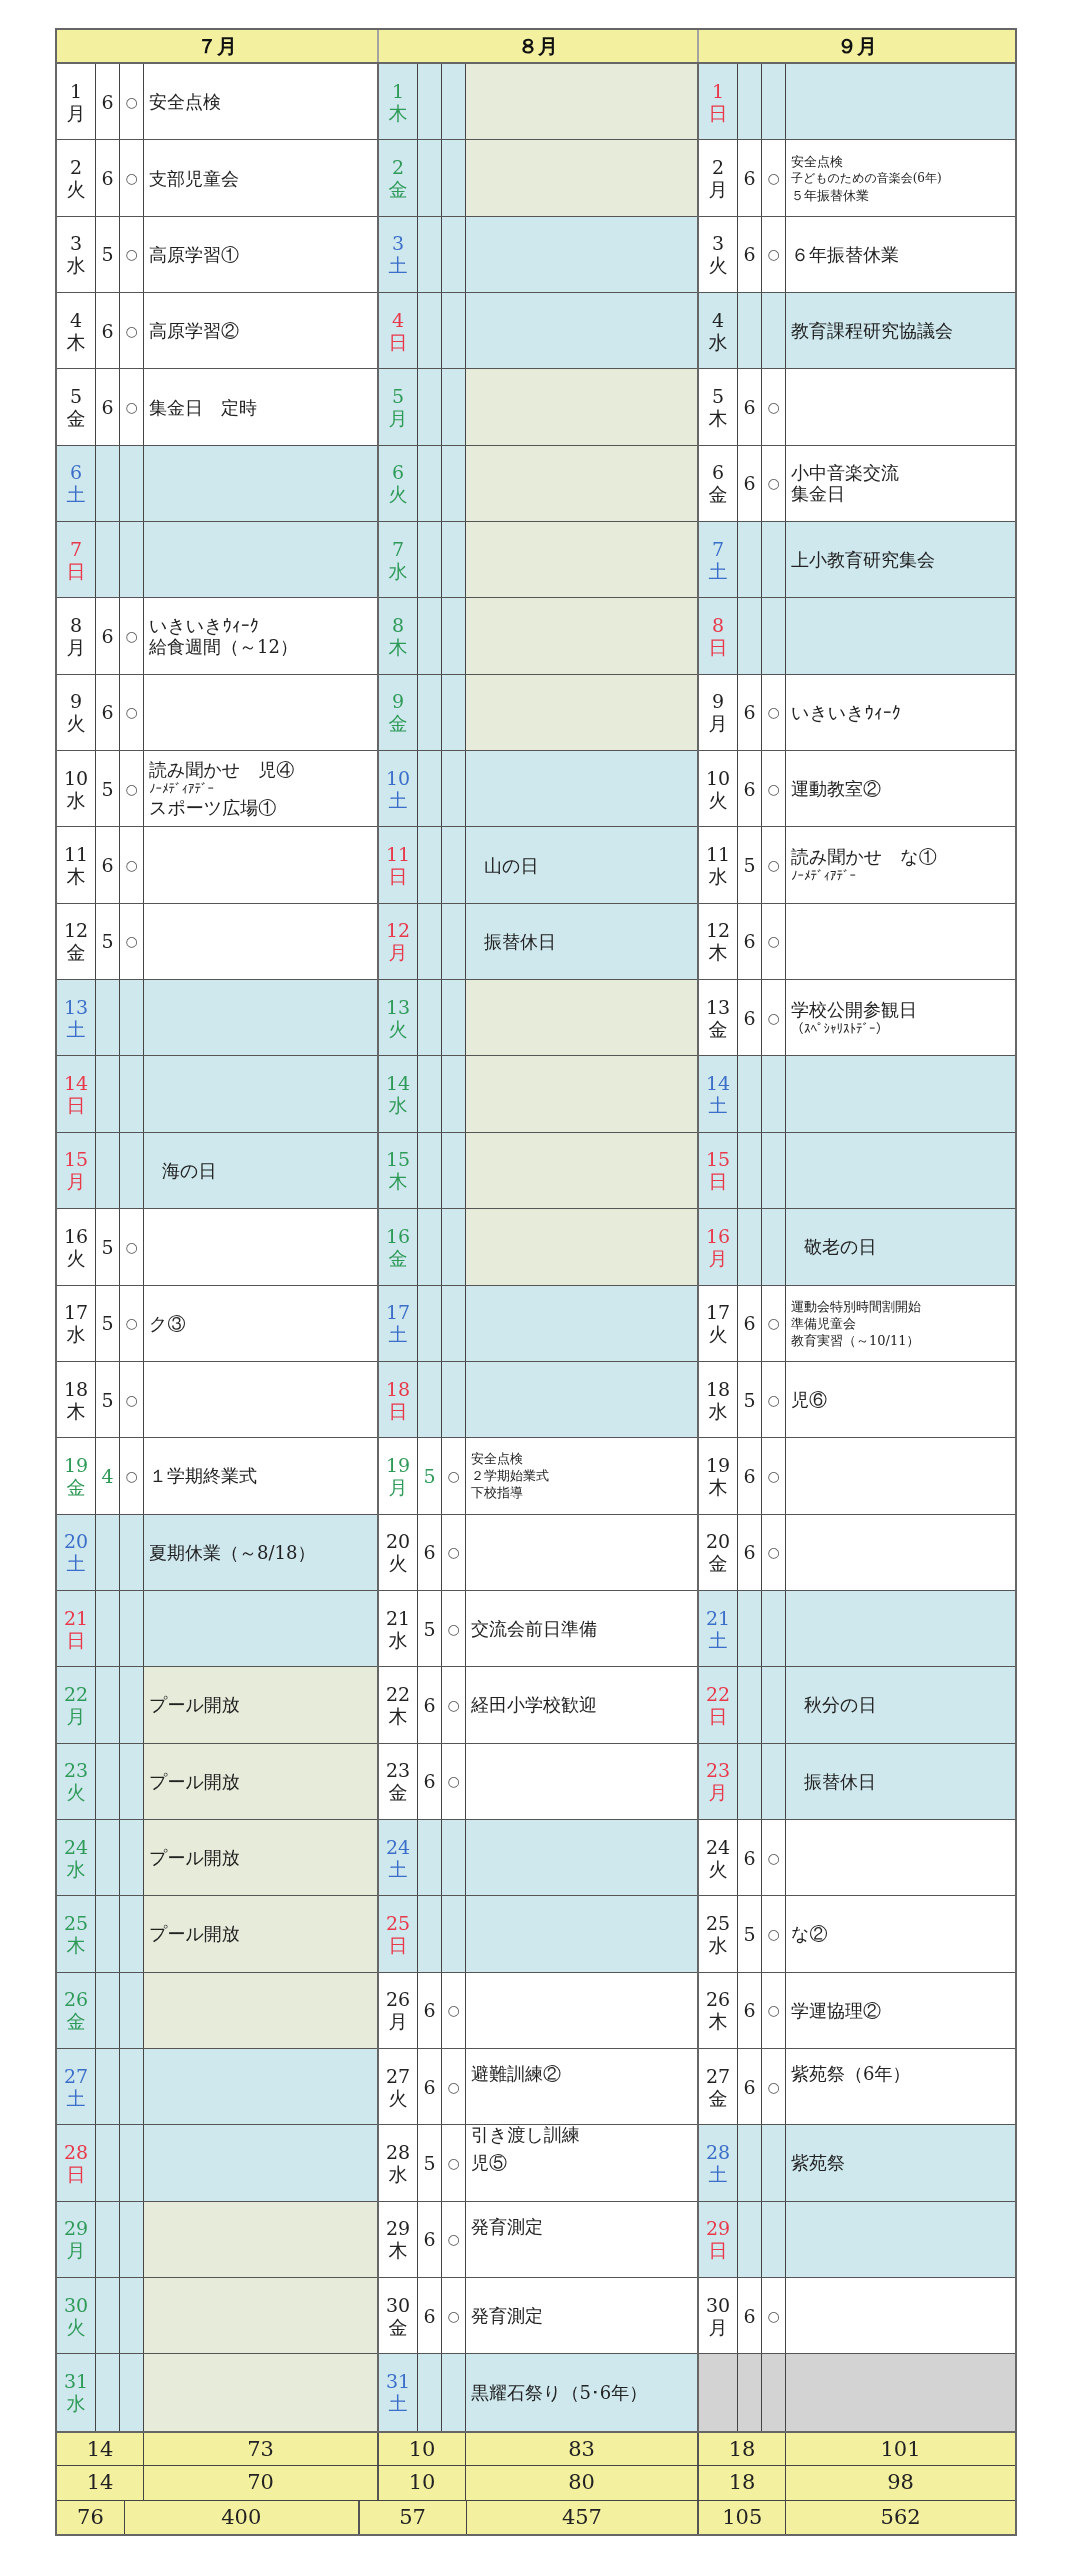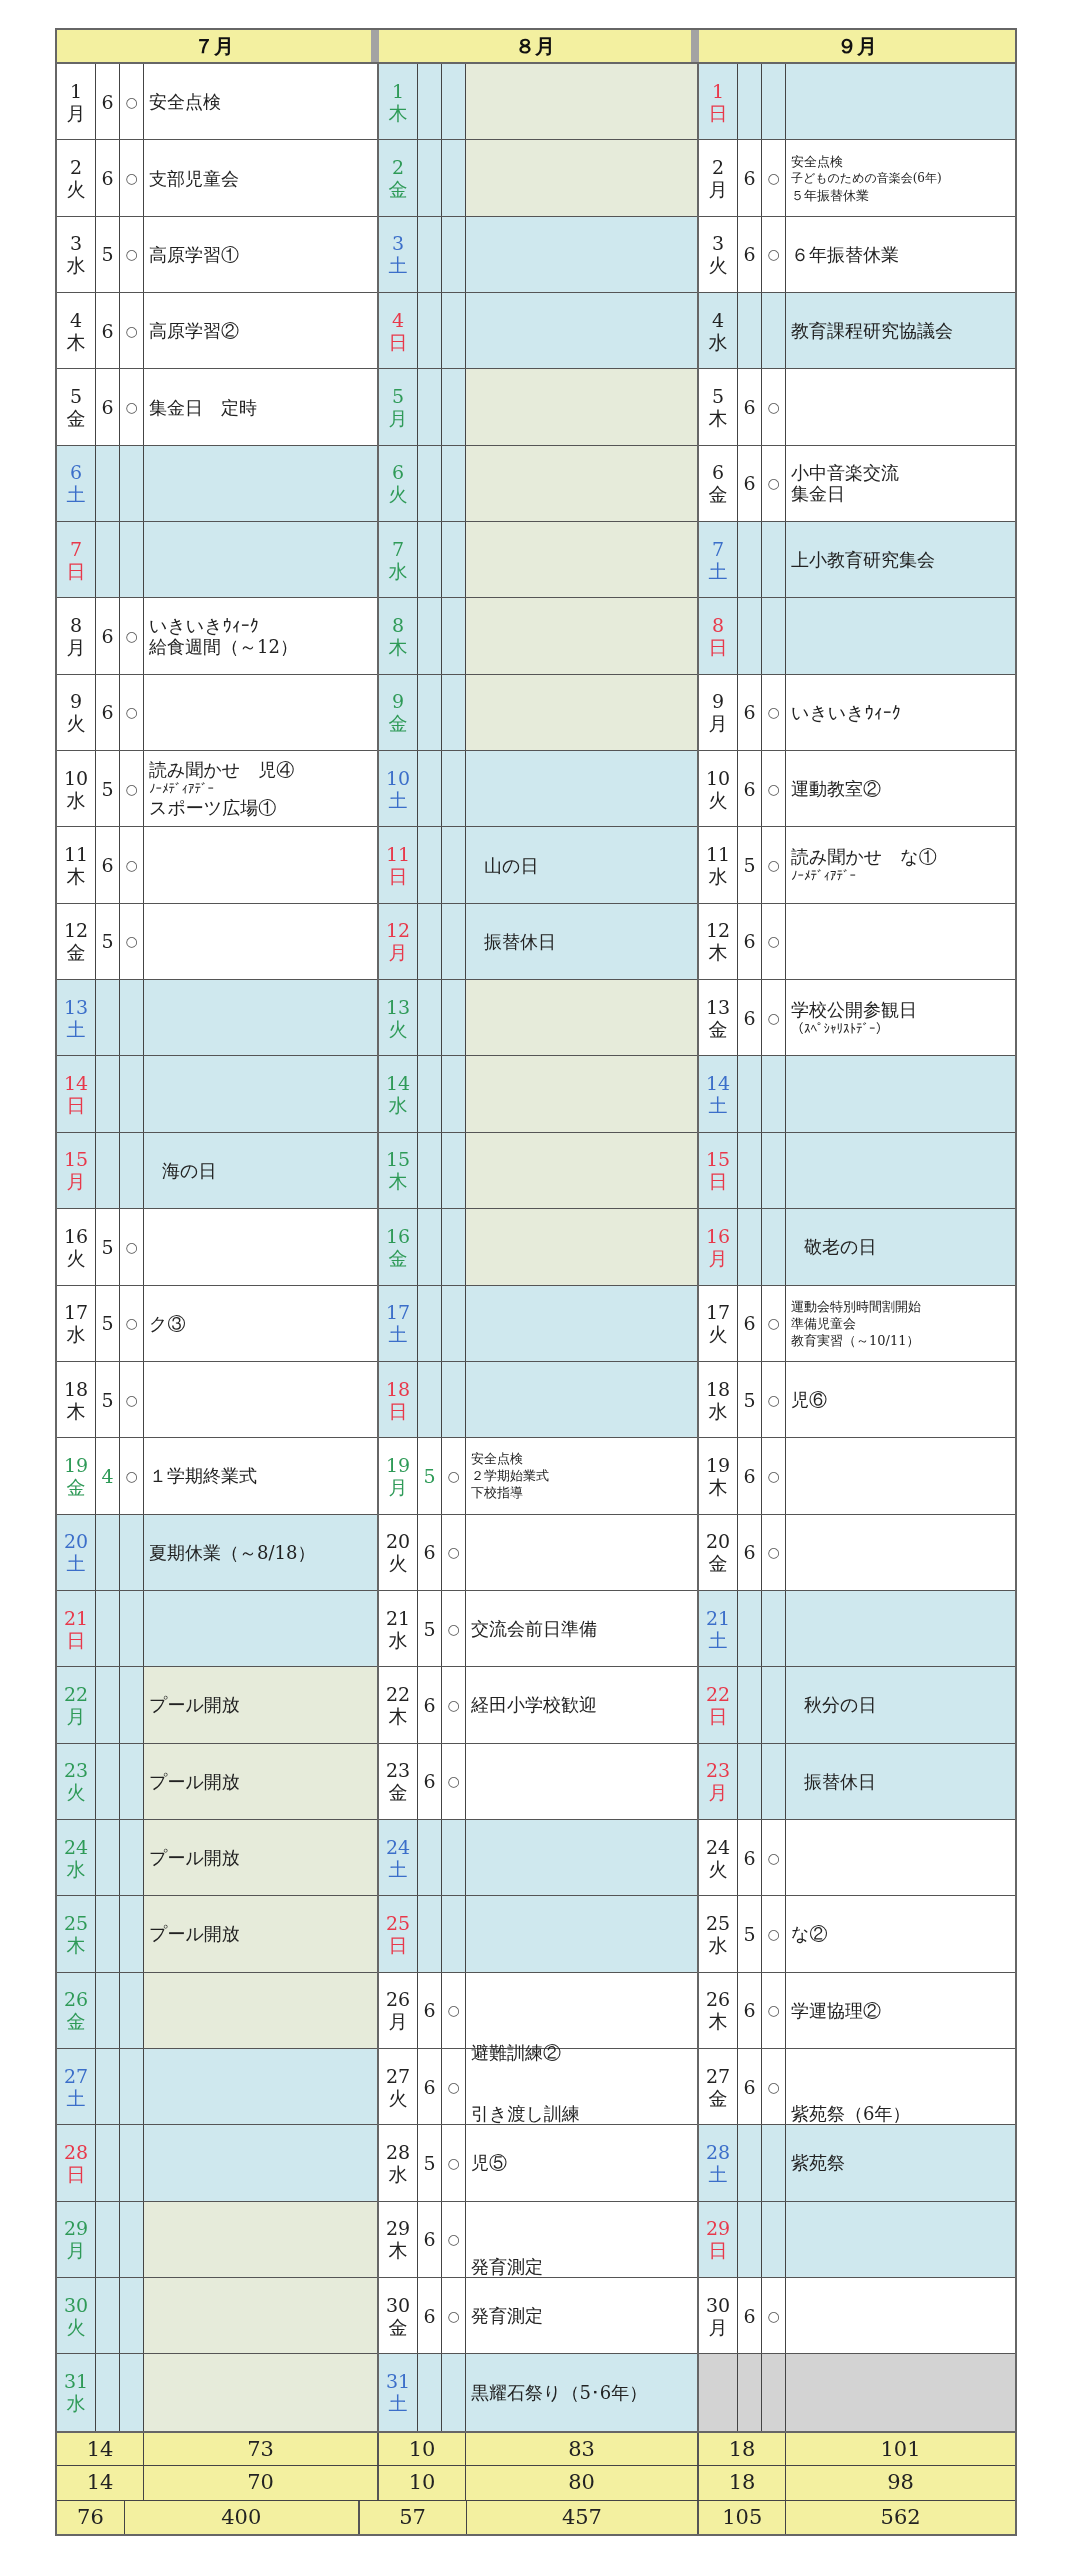--- a/index.html
+++ b/index.html
@@ -1,36 +1,36 @@
 <!DOCTYPE html>
 <html><head>
 <meta charset="utf-8">
 <style>
   html,body{margin:0;padding:0;background:#fff;}
   body{width:1074px;height:2560px;position:relative;font-family:"DejaVu Serif","Liberation Serif",serif;color:#222;}
   #cal{position:absolute;left:55px;top:28px;width:962px;border:2px solid #666;box-sizing:border-box;background:#fff;}
   .hdr{display:flex;height:34px;background:#f3f0a0;border-bottom:2px solid #666;box-sizing:border-box;}
-  .hdr .m{flex:0 0 auto;text-align:center;font-family:"DejaVu Sans","Liberation Sans",sans-serif;font-weight:bold;font-size:20px;line-height:32px;color:#111;border-right:8px solid #a3a3a3;box-sizing:border-box;}
+  .hdr .m{flex:0 0 auto;text-align:center;font-family:"DejaVu Sans","Liberation Sans",sans-serif;font-weight:bold;font-size:20px;line-height:32px;color:#111;border-right:2px solid #a3a3a3;box-sizing:border-box;}
   .hdr .m:last-child{border-right:none;}
   .body{display:flex;}
   .month{flex:0 0 auto;border-right:2px solid #666;box-sizing:border-box;}
   .month:last-child{border-right:none;}
   .row{display:flex;height:76.35px;border-bottom:1.5px solid #555;box-sizing:border-box;}
   .month .row:last-child{border-bottom:none;}
   .c{box-sizing:border-box;border-right:1.5px solid #444;display:flex;align-items:center;justify-content:center;}
   .c.date{width:39px;flex-direction:column;font-size:19px;line-height:22px;text-align:center;}
   .c.cnt{width:24px;font-size:19px;}
   .c.circ{width:24px;font-size:14px;color:#555;}
   .c.ev{flex:1;border-right:none;justify-content:flex-start;padding-left:5px;font-size:18px;line-height:21px;flex-direction:column;align-items:flex-start;}
   .c.ev.center{justify-content:center;}
   .c.ev .ln{display:block;white-space:nowrap;}
   .c.ev .sm{font-size:13px;line-height:17px;}
   .c.ev .xs{font-size:12px;line-height:17px;text-align:right;}
   .c.ev.indent{padding-left:18px;justify-content:center;}
-  .row.top .c.ev{justify-content:flex-end;padding-top:14px;gap:40px;}
+  .row.top .c.ev{justify-content:space-between;padding-top:14px;gap:40px;}
   .bg-blue{background:#cfe8ee;}
   .bg-beige{background:#e6ebda;}
   .bg-gray{background:#d3d3d3;}
   .t-black{color:#222;}
   .t-blue{color:#3b6ec9;}
   .t-red{color:#e8384a;}
   .t-green{color:#2e9a57;}
   .tot{display:flex;height:34.5px;background:#f3f0a0;border-top:1.5px solid #444;box-sizing:border-box;}
   .tot:first-of-type{border-top:2px solid #666;}
   .tot .v{box-sizing:border-box;border-right:1.5px solid #444;text-align:center;font-size:21px;line-height:33px;color:#222;}

